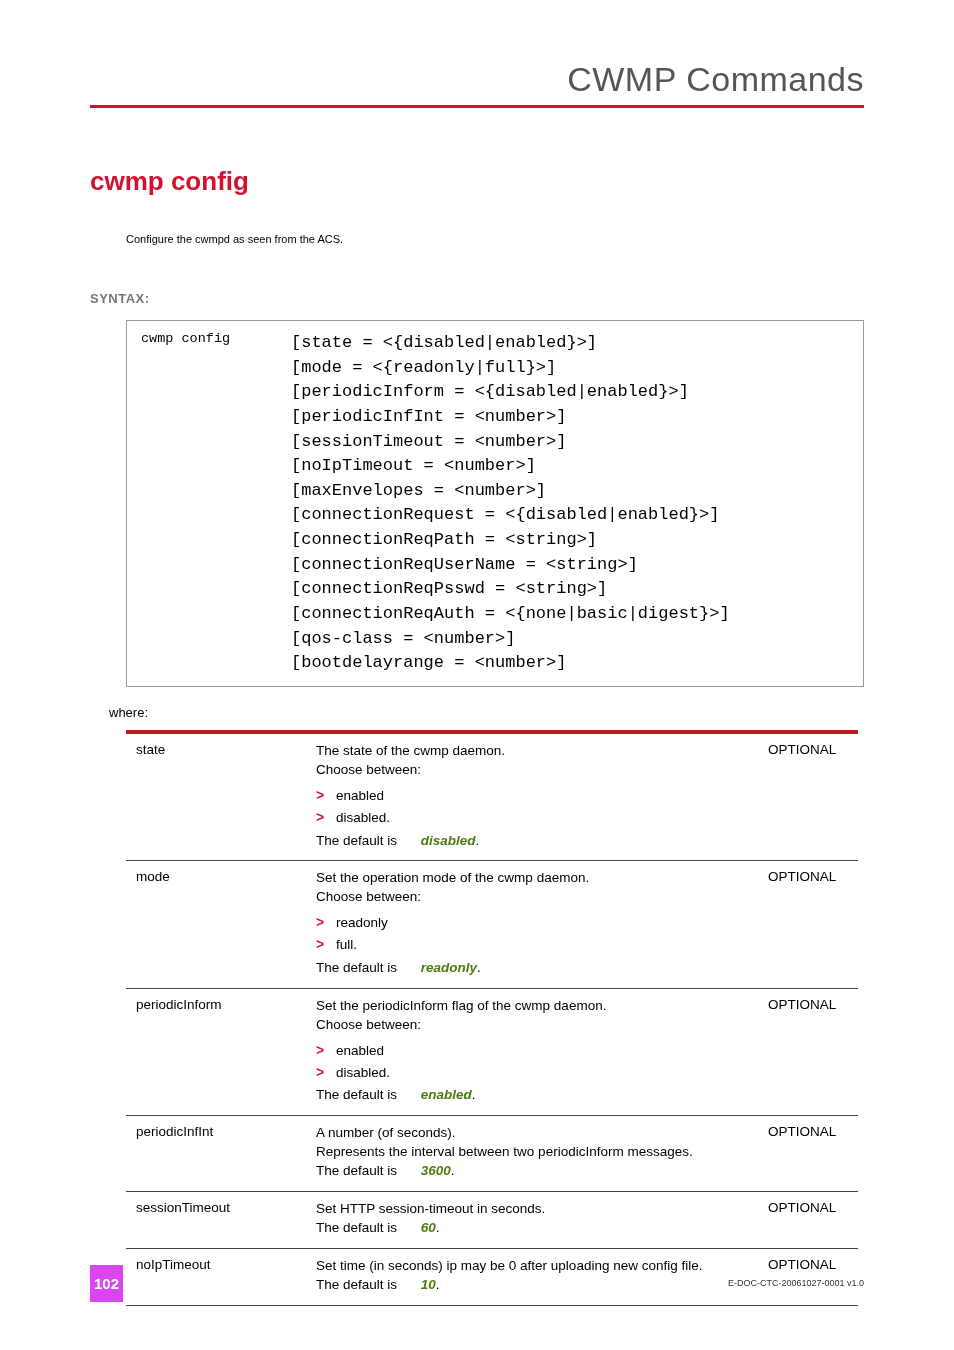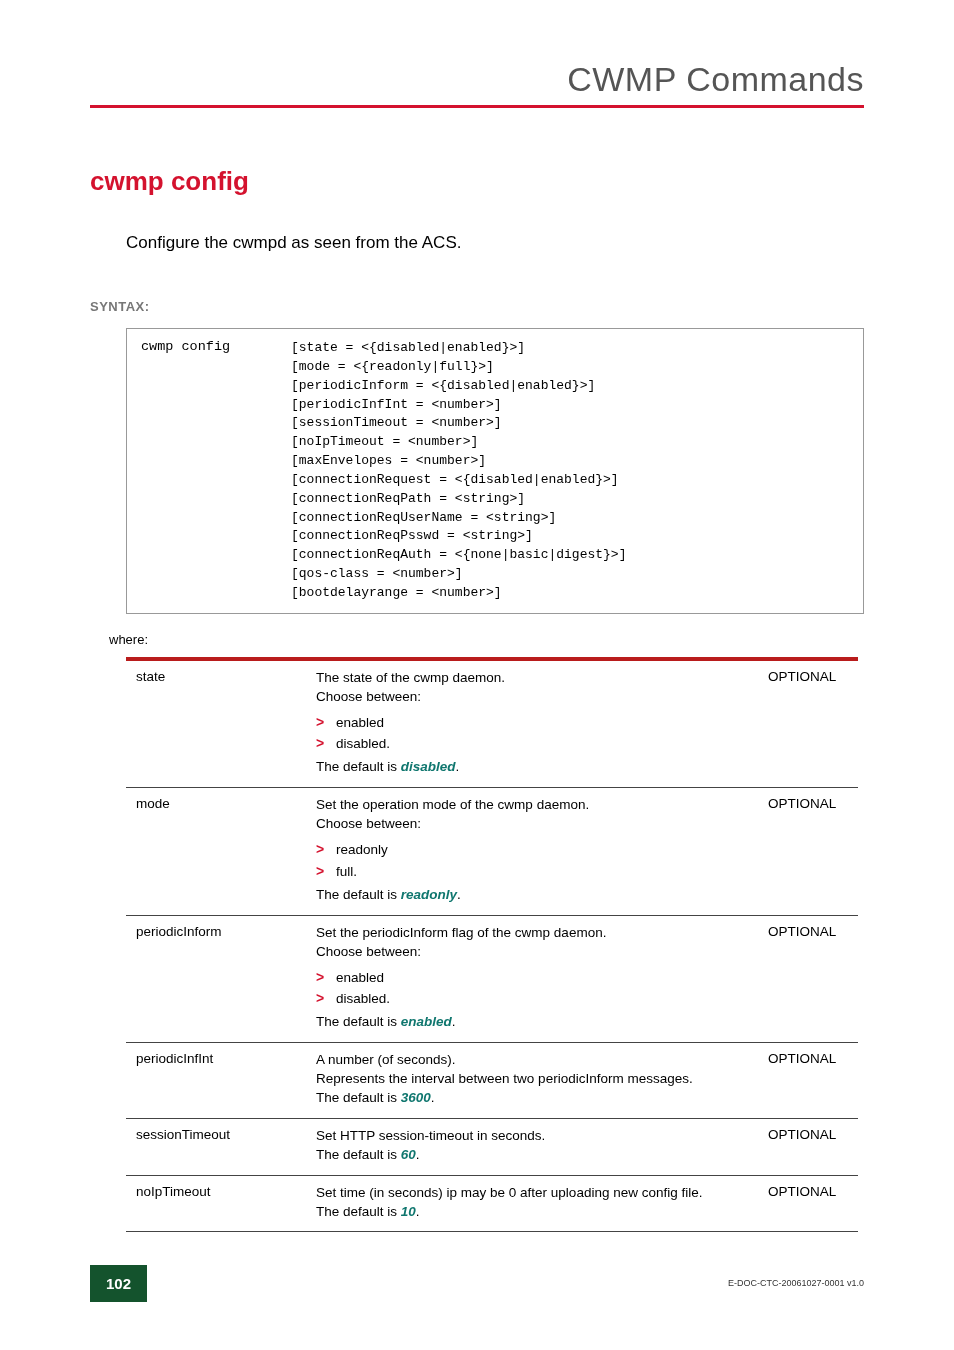--- a/index.html
+++ b/index.html
@@ -27,21 +27,21 @@
     background: #d4122e;
     margin-bottom: 58px;
   }
   .cmd-title {
     font-size: 26px;
     font-weight: 700;
     color: #d4122e;
     margin-bottom: 36px;
   }
   .cmd-desc {
-    font-size: 17px;
+    font-size: 11px;
     margin-left: 36px;
     margin-bottom: 46px;
   }
   .section-label {
     font-size: 13px;
     font-weight: 700;
     color: #777;
     letter-spacing: 0.5px;
     margin-bottom: 14px;
   }
@@ -53,21 +53,21 @@
     display: flex;
   }
   .syntax-cmd {
     width: 150px;
     font-family: "Courier New", monospace;
     font-size: 13.5px;
     white-space: pre;
   }
   .syntax-args {
     font-family: "Courier New", monospace;
-    font-size: 13px;
+    font-size: 17px;
     white-space: pre;
     line-height: 1.45;
   }
   .where-label {
     font-size: 13px;
     margin-left: 19px;
     margin-bottom: 10px;
   }
   .params-table {
     margin-left: 36px;
@@ -91,46 +91,47 @@
     align-items: baseline;
     margin: 2px 0;
   }
   .chev {
     color: #d4122e;
     font-weight: 700;
     width: 20px;
     font-size: 14px;
   }
   .default-val {
-    color: #0f766e;
+    color: #4d7c0f;
     font-style: italic;
     font-weight: 700;
+    margin-left: 20px;
   }
   .footer {
     position: absolute;
     bottom: 48px;
     left: 0;
     width: 954px;
   }
   .footer-doc {
     position: absolute;
     right: 90px;
     bottom: 14px;
     font-size: 9px;
     color: #333;
   }
   .page-num-box {
     position: absolute;
     left: 90px;
     bottom: 0;
-    background: #14532d;
+    background: #d946ef;
     color: #fff;
     font-weight: 700;
     font-size: 15px;
-    padding: 10px 16px;
+    padding: 10px 4px;
   }
 </style>
 </head>
 <body>
 
 <div class="page">
   <div class="header-title">CWMP Commands</div>
   <div class="header-rule"></div>
 
   <div class="cmd-title">cwmp config</div>

